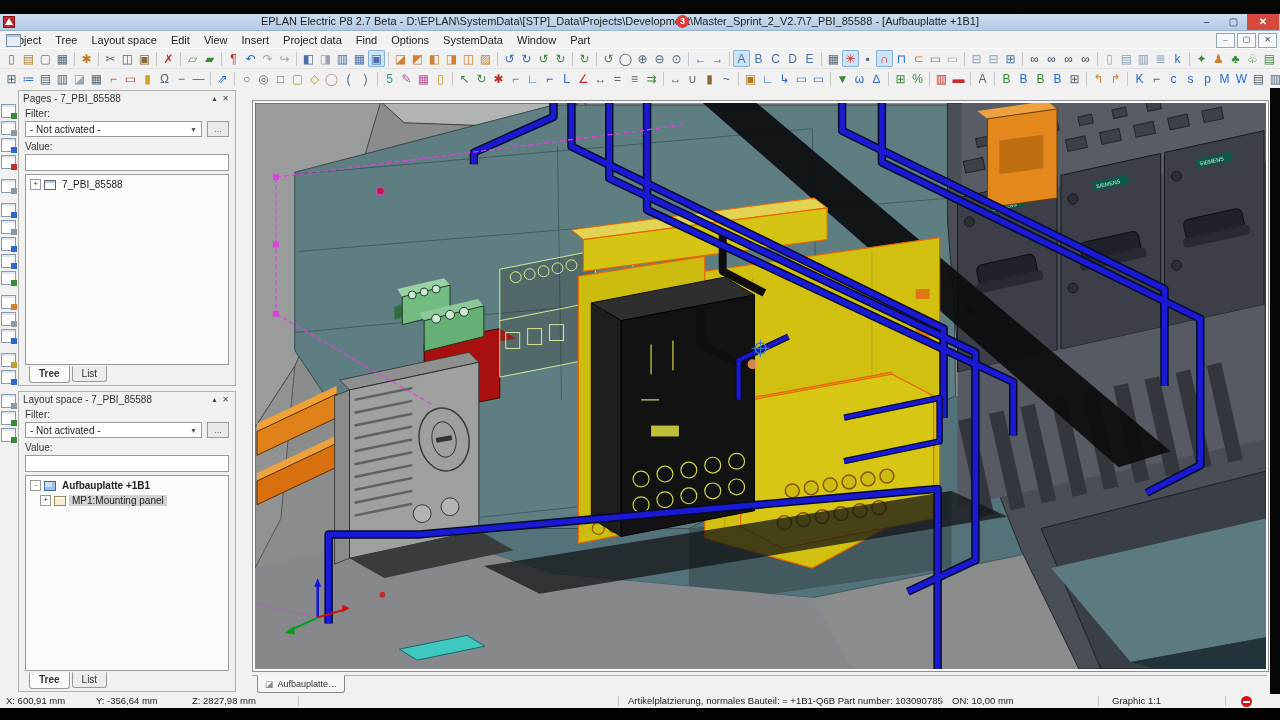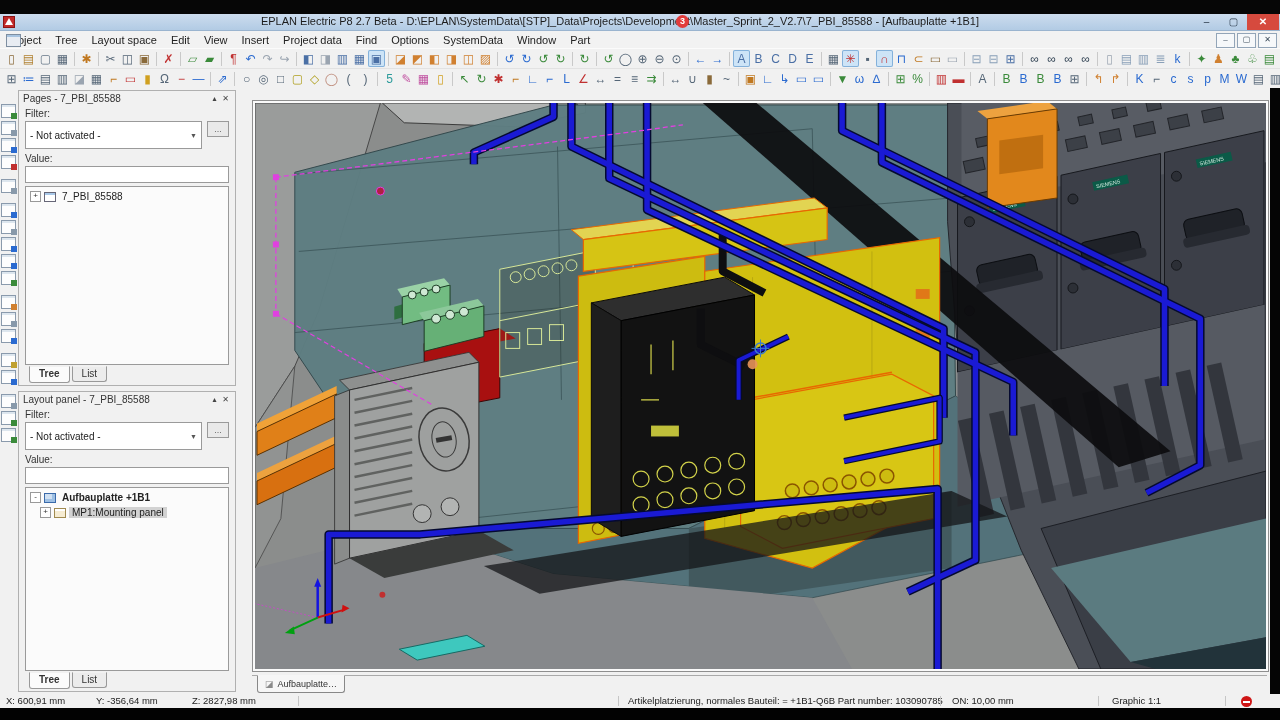--- a/index.html
+++ b/index.html
@@ -53,21 +53,21 @@
   .panel{position:absolute;left:18px;width:218px;background:#f1f1f1;border:1px solid #b0b0b0;
          box-sizing:border-box;display:flex;flex-direction:column;font-size:10px;}
   .panel1{top:2px;height:296px;}
   .panel2{top:303px;height:301px;}
   .panel-h{height:14px;display:flex;align-items:center;padding:0 4px;color:#333;flex:none;}
   .panel-h .sp{flex:1;}
   .ph-btn{width:11px;text-align:center;font-size:8px;color:#444;}
   .panel-body{flex:1;display:flex;flex-direction:column;padding:1px 6px 3px 6px;min-height:0;}
   .flabel{margin:2px 0 1px 0;color:#333;}
   .dd-row{display:flex;gap:5px;margin:1px 0 2px 0;}
-  .dd{flex:1;height:28px;border:1px solid #9a9a9a;background:#fff;display:flex;align-items:center;
+  .dd{flex:1;height:16px;border:1px solid #9a9a9a;background:#fff;display:flex;align-items:center;
       padding:3px 4px;box-sizing:border-box;}
   .dd .arrow{margin-left:auto;font-size:7px;color:#555;}
   .browse{width:22px;height:16px;border:1px solid #9a9a9a;background:#e9e9e9;color:#666;
           text-align:center;line-height:14px;box-sizing:border-box;font-size:9px;}
   .tinput{height:15px;border:1px solid #9a9a9a;background:#fff;margin:1px 0 3px 0;}
   .treebox{flex:1;border:1px solid #9a9a9a;background:#fbfbfb;padding-top:2px;min-height:0;overflow:hidden;}
   .trow{display:flex;align-items:center;height:15px;gap:3px;padding-left:4px;}
   .trow.sel .tlabel{background:#d2d2d2;}
   .trow.bold .tlabel{font-weight:bold;}
   .exp{width:9px;height:9px;border:1px solid #999;background:#fff;font-size:8px;line-height:7px;
@@ -682,21 +682,21 @@
         <div class="tabs">
 
         <div class="tab active">Tree</div>
             <div class="tab">List</div>
           </div>
       </div>
     </div>
 
     <div class="panel panel2">
       <div class="panel-h">
-        <span>Layout panel - 7_PBI_85588</span>
+        <span>Layout space - 7_PBI_85588</span>
         <span class="sp"></span>
         <span class="ph-btn">▴</span>
         <span class="ph-btn">✕</span>
       </div>
       <div class="panel-body">
         <div class="flabel">Filter:</div>
         <div class="dd-row">
           <div class="dd">
             <span>- Not activated -</span>
             <span class="arrow">▼</span>

